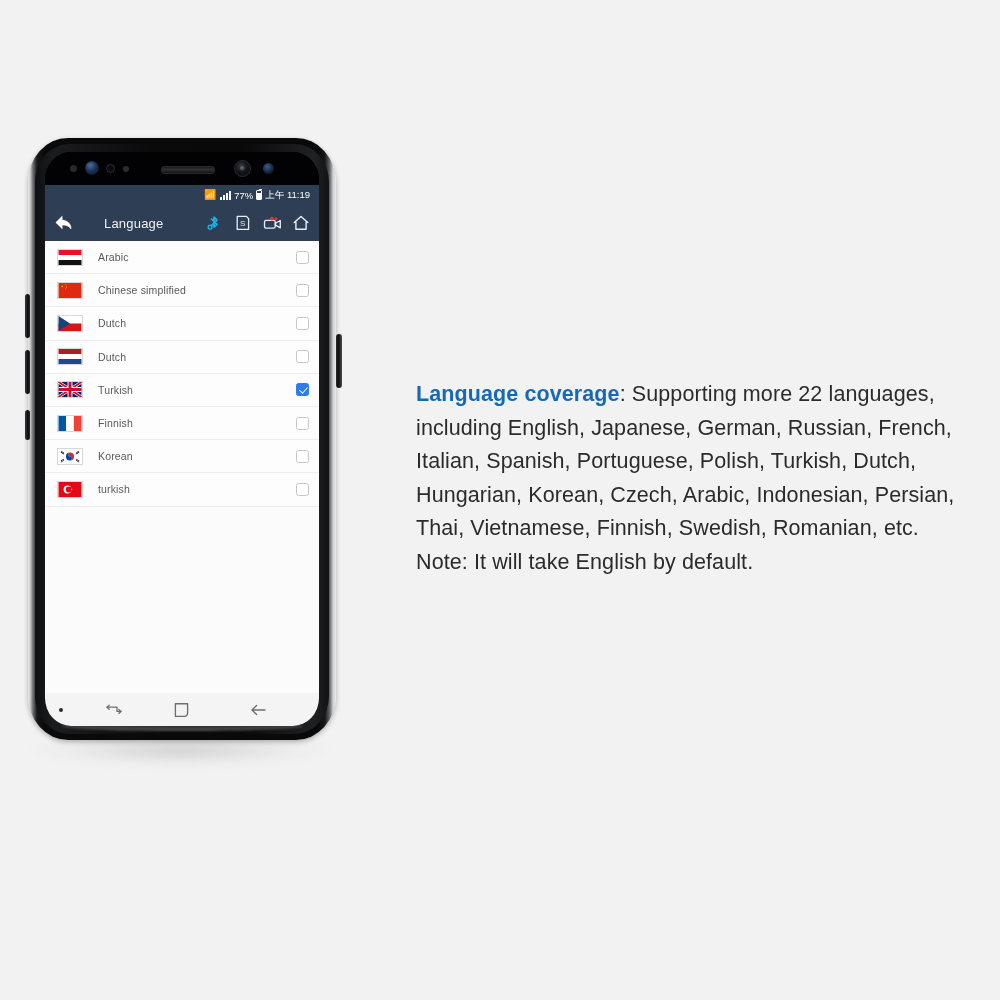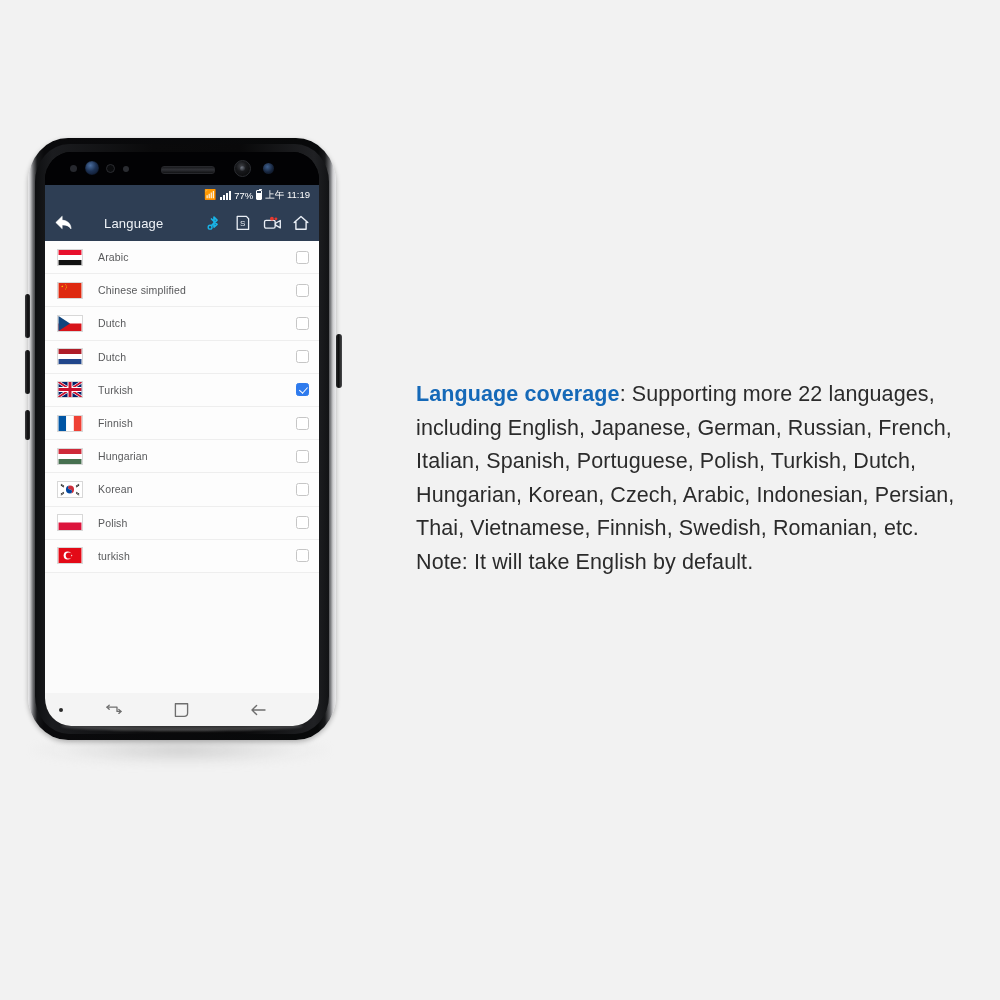--- a/index.html
+++ b/index.html
@@ -422,31 +422,20 @@
           <svg viewBox="0 0 26 17" width="24" height="15">
             <rect width="8.67" height="17" x="0" fill="#0055a4"></rect>
             <rect width="8.66" height="17" x="8.67" fill="#ffffff"></rect>
             <rect width="8.67" height="17" x="17.33" fill="#ef4135"></rect>
           </svg>
         </span>
         <span class="lang-name">Finnish</span>
         <span class="chk"></span>
       </div>
 
-      <div class="lang-row">
-        <span class="flag">
-          <svg viewBox="0 0 26 17" width="24" height="15">
-            <rect width="26" height="5.67" y="0" fill="#ce2939"></rect>
-            <rect width="26" height="5.66" y="5.67" fill="#ffffff"></rect>
-            <rect width="26" height="5.67" y="11.33" fill="#477050"></rect>
-          </svg>
-        </span>
-        <span class="lang-name">Hungarian</span>
-        <span class="chk"></span>
-      </div>
 
 
       <div class="lang-row">
         <span class="flag">
           <svg viewBox="0 0 26 17" width="24" height="15">
             <rect width="26" height="17" fill="#ffffff"></rect>
             <path d="M13 3.9 a4.6 4.6 0 0 1 0 9.2 a2.3 2.3 0 0 0 0 -4.6 a2.3 2.3 0 0 1 0 -4.6 z" fill="#cd2e3a"></path>
             <path d="M13 3.9 a2.3 2.3 0 0 0 0 4.6 a2.3 2.3 0 0 1 0 4.6 a4.6 4.6 0 0 1 0 -9.2 z" fill="#0047a0"></path>
             <g fill="#111111">
               <rect x="2.3" y="3.0" width="4.2" height="0.75" transform="rotate(33 4.4 3.4)"></rect>
@@ -457,30 +446,20 @@
               <rect x="2.3" y="13.5" width="4.2" height="0.75" transform="rotate(-33 4.4 13.9)"></rect>
               <rect x="19.5" y="12.2" width="4.2" height="0.75" transform="rotate(33 21.6 12.6)"></rect>
               <rect x="19.5" y="13.5" width="4.2" height="0.75" transform="rotate(33 21.6 13.9)"></rect>
             </g>
           </svg>
         </span>
         <span class="lang-name">Korean</span>
         <span class="chk"></span>
       </div>
 
-      <div class="lang-row">
-        <span class="flag">
-          <svg viewBox="0 0 26 17" width="24" height="15">
-            <rect width="26" height="8.5" y="0" fill="#ffffff"></rect>
-            <rect width="26" height="8.5" y="8.5" fill="#dc143c"></rect>
-          </svg>
-        </span>
-        <span class="lang-name">Polish</span>
-        <span class="chk"></span>
-      </div>
 
 
       <div class="lang-row">
         <span class="flag">
           <svg viewBox="0 0 26 17" width="24" height="15">
             <rect width="26" height="17" fill="#e30a17"></rect>
             <circle cx="10.2" cy="8.5" r="4.4" fill="#ffffff"></circle>
             <circle cx="11.7" cy="8.5" r="3.5" fill="#e30a17"></circle>
             <polygon points="16.0,8.5 14.0,9.3 15.2,7.5 15.2,9.5 14.0,7.7" fill="#ffffff"></polygon>
           </svg>

